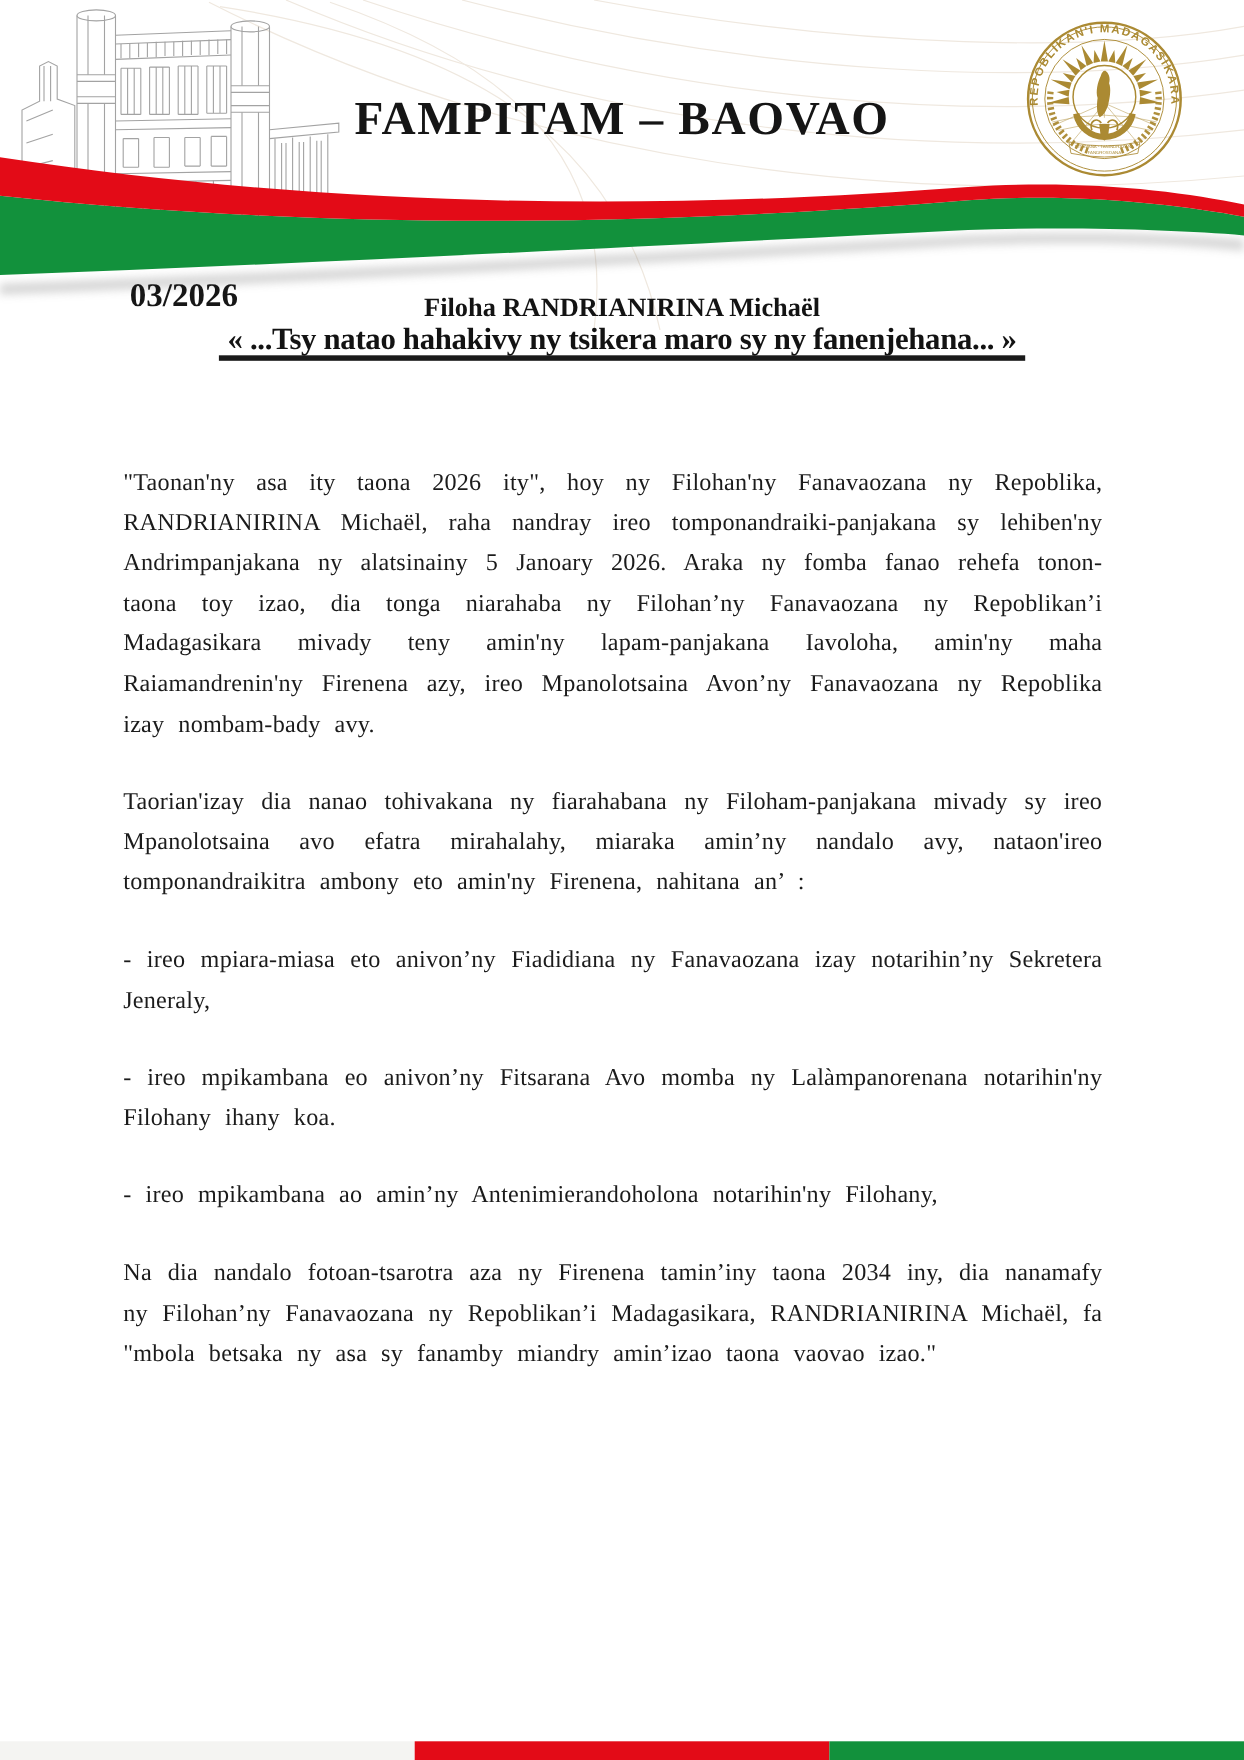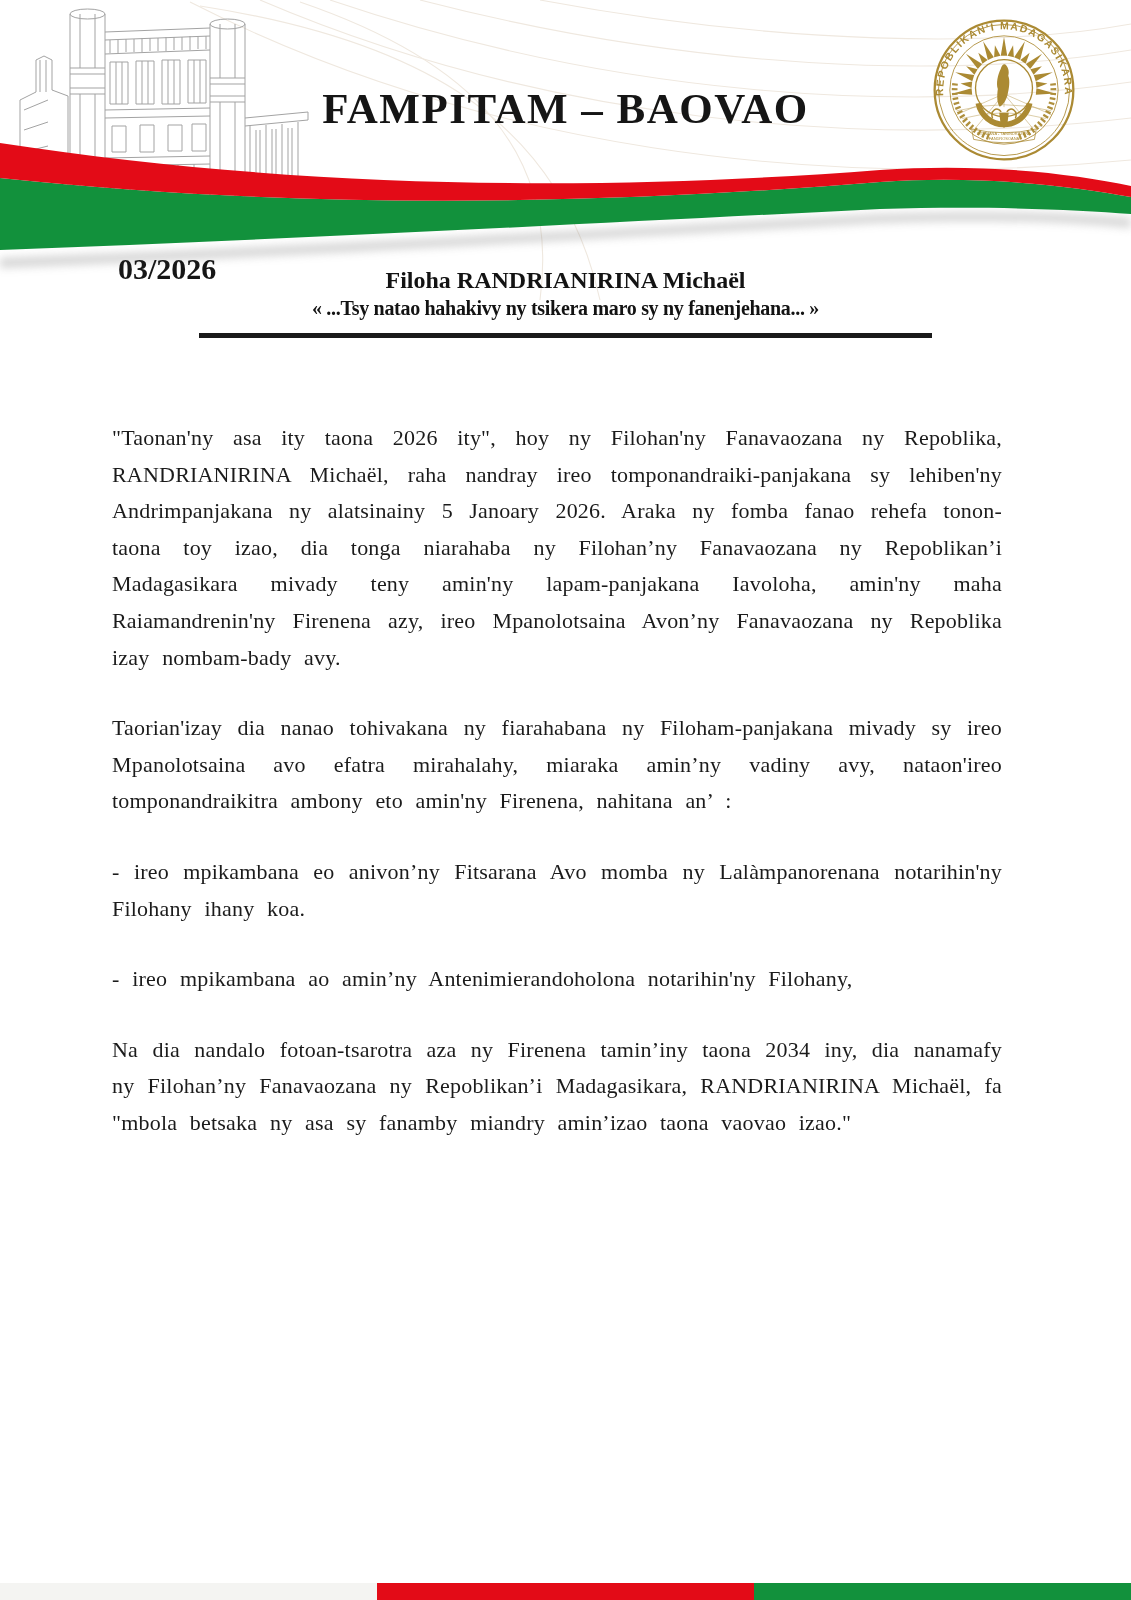--- a/index.html
+++ b/index.html
@@ -17,24 +17,24 @@
     position:absolute;top:84px;left:0;width:100%;text-align:center;
     font-size:43px;font-weight:bold;letter-spacing:1.5px;color:#151515;
   }
   .issue-number{
     position:absolute;top:252px;left:118px;
     font-size:30px;font-weight:bold;color:#161616;
   }
   .headline{
     position:absolute;top:267px;left:199px;width:733px;
     text-align:center;font-weight:bold;color:#131313;
-    border-bottom:5px solid #1a1a1a;padding-bottom:10px;
+    border-bottom:5px solid #1a1a1a;
   }
   .headline .l1{font-size:24px;line-height:27px;}
-  .headline .l2{font-size:20px;line-height:29px;white-space:nowrap;letter-spacing:-0.3px;}
+  .headline .l2{font-size:28px;line-height:29px;white-space:nowrap;letter-spacing:-0.3px;}
   .body-text{
     position:absolute;top:420px;left:112px;width:890px;
     font-size:22px;line-height:36.6px;text-align:justify;
     word-spacing:7px;letter-spacing:0.2px;color:#1b1b1b;
   }
   .body-text p{margin:0 0 34px 0;}
   .bottom-bar{
     position:absolute;left:0;bottom:0;width:100%;height:17px;
     display:flex;
   }
@@ -177,21 +177,22 @@
 
   <div class="issue-number">03/2026</div>
 
   <div class="headline">
     <div class="l1">Filoha RANDRIANIRINA Michaël</div>
     <div class="l2">« ...Tsy natao hahakivy ny tsikera maro sy ny fanenjehana... »</div>
   </div>
 
   <div class="body-text">
     <p>"Taonan'ny asa ity taona 2026 ity", hoy ny Filohan'ny Fanavaozana ny Repoblika, RANDRIANIRINA Michaël, raha nandray ireo tomponandraiki-panjakana sy lehiben'ny Andrimpanjakana ny alatsinainy 5 Janoary 2026. Araka ny fomba fanao rehefa tonon-taona toy izao, dia tonga niarahaba ny Filohan’ny Fanavaozana ny Repoblikan’i Madagasikara mivady teny amin'ny lapam-panjakana Iavoloha, amin'ny maha Raiamandrenin'ny Firenena azy, ireo Mpanolotsaina Avon’ny Fanavaozana ny Repoblika izay nombam-bady avy.</p>
-    <p>Taorian'izay dia nanao tohivakana ny fiarahabana ny Filoham-panjakana mivady sy ireo Mpanolotsaina avo efatra mirahalahy, miaraka amin’ny vadiny avy, nataon'ireo tomponandraikitra ambony eto amin'ny Firenena, nahitana an’ :</p>
+    <p>Taorian'izay dia nanao tohivakana ny fiarahabana ny Filoham-panjakana mivady sy ireo Mpanolotsaina avo efatra mirahalahy, miaraka amin’ny nandalo avy, nataon'ireo tomponandraikitra ambony eto amin'ny Firenena, nahitana an’ :</p>
+    <p>- ireo mpiara-miasa eto anivon’ny Fiadidiana ny Fanavaozana izay notarihin’ny Sekretera Jeneraly,</p>
     <p>- ireo mpikambana eo anivon’ny Fitsarana Avo momba ny Lalàmpanorenana notarihin'ny Filohany ihany koa.</p>
     <p>- ireo mpikambana ao amin’ny Antenimierandoholona notarihin'ny Filohany,</p>
     <p>Na dia nandalo fotoan-tsarotra aza ny Firenena tamin’iny taona 2034 iny, dia nanamafy ny Filohan’ny Fanavaozana ny Repoblikan’i Madagasikara, RANDRIANIRINA Michaël, fa "mbola betsaka ny asa sy fanamby miandry amin’izao taona vaovao izao."</p>
   </div>
 
   <div class="bottom-bar">
     <div class="seg" style="background:#f4f4f2;"></div>
     <div class="seg" style="background:#e30b17;"></div>
     <div class="seg" style="background:#12913c;"></div>
   </div>

